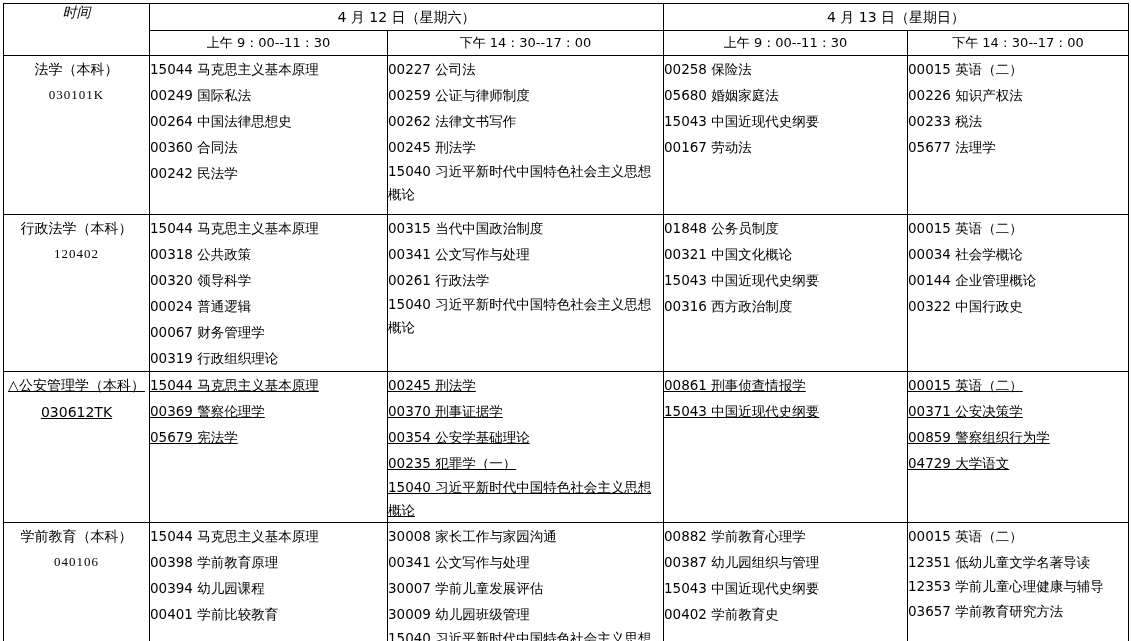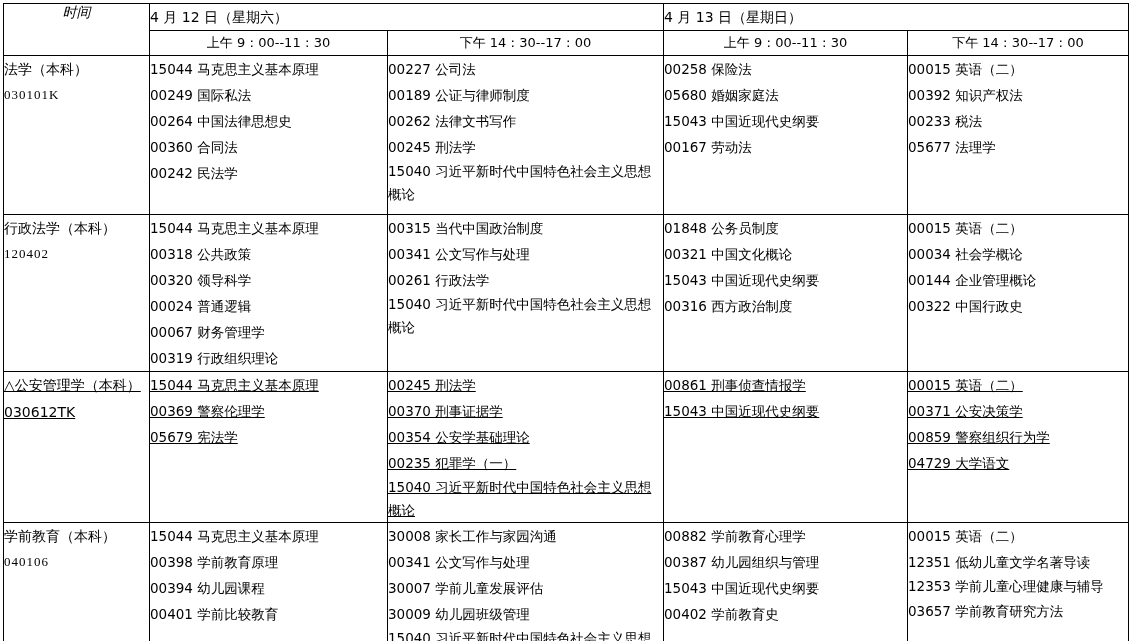--- a/index.html
+++ b/index.html
@@ -34,40 +34,40 @@
     font-weight: normal;
   }
   
   col.c-time { width: 146px; }
   col.c-s1 { width: 238px; }
   col.c-s2 { width: 276px; }
   col.c-s3 { width: 244px; }
   col.c-s4 { width: 221px; }
 
   .hdr-date {
-    text-align: left;
+    text-align: center;
     height: 26px;
     line-height: 26px;
     font-size: 14px;
   }
   .hdr-time {
     text-align: center;
     height: 24px;
     line-height: 24px;
     font-size: 13px;
     margin-top: 16px;
   }
   .hdr-corner {
     text-align: center;
     font-size: 14px;
     vertical-align: middle;
     font-style: italic;
   }
   .major-cell {
-    text-align: left;
+    text-align: center;
     vertical-align: middle;
     font-size: 14px;
     padding: 2px 4px;
     line-height: 1.9;
   }
   .major-code {
     font-family: Liberation Serif, serif;
     letter-spacing: 1px;
     font-size: 13px;
   }
@@ -130,38 +130,38 @@
               <li>15044 马克思主义基本原理</li>
               <li>00249 国际私法</li>
               <li>00264 中国法律思想史</li>
               <li>00360 合同法</li>
               <li>00242 民法学</li>
             </ul>
           </td>
           <td class="course-cell">
             <ul class="course-list">
               <li>00227 公司法</li>
-              <li>00189 公证与律师制度</li>
+              <li>00259 公证与律师制度</li>
               <li>00262 法律文书写作</li>
               <li>00245 刑法学</li>
               <li class="two-line">15040 习近平新时代中国特色社会主义思想概论</li>
             </ul>
           </td>
           <td class="course-cell">
             <ul class="course-list">
               <li>00258 保险法</li>
               <li>05680 婚姻家庭法</li>
               <li>15043 中国近现代史纲要</li>
               <li>00167 劳动法</li>
             </ul>
           </td>
           <td class="course-cell">
             <ul class="course-list">
               <li>00015 英语（二）</li>
-              <li>00392 知识产权法</li>
+              <li>00226 知识产权法</li>
               <li>00233 税法</li>
               <li>05677 法理学</li>
             </ul>
           </td>
         </tr>
         <tr class="row-admin">
           <td class="major-cell">
             <div>行政法学（本科）</div>
             <div class="major-code">120402</div>
           </td>

